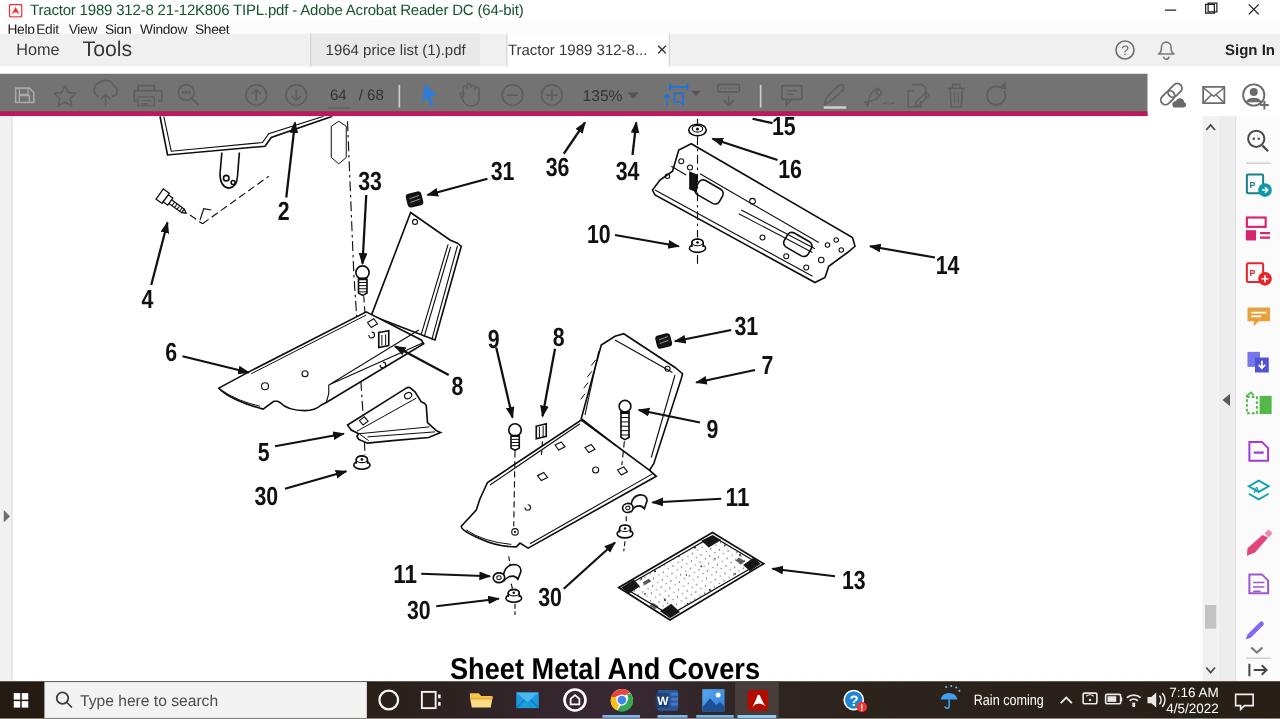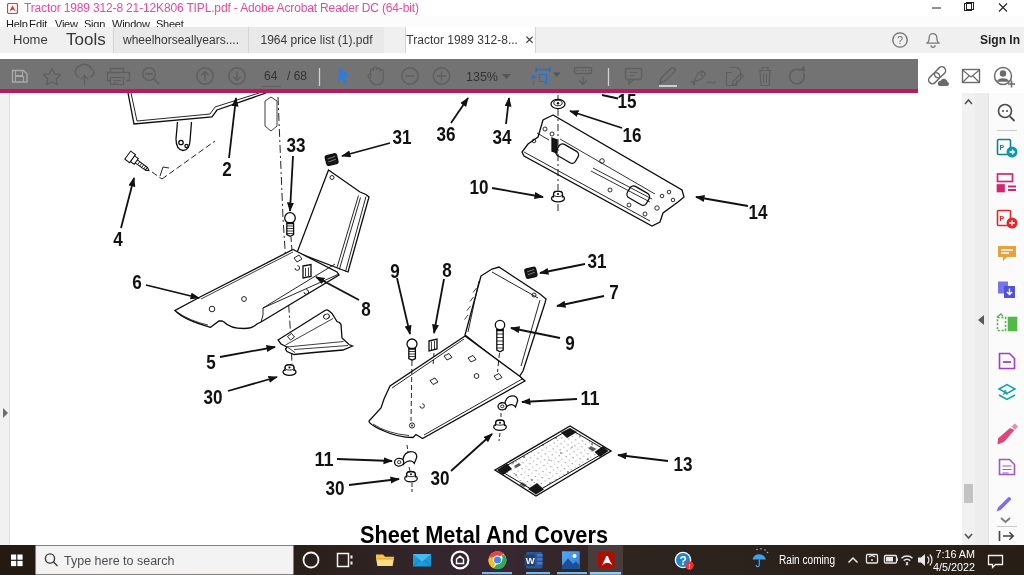--- a/index.html
+++ b/index.html
@@ -2,21 +2,21 @@
 <html><head>
 <meta charset="utf-8">
 <style>
   * { margin:0; padding:0; box-sizing:border-box; }
   html,body { width:1024px; height:575px; overflow:hidden; font-family:"Liberation Sans", sans-serif; }
   body { position:relative; background:#fff; }
   .abs { position:absolute; }
 
   
   #titlebar { left:0; top:0; width:1024px; height:16px; background:#fff; }
-  #titlebar .ttext { position:absolute; left:24px; top:1px; font-size:12px; letter-spacing:-0.15px; color:#ec4899; }
+  #titlebar .ttext { position:absolute; left:24px; top:1px; font-size:12px; letter-spacing:-0.15px; color:#14532d; }
   #winbtns { position:absolute; right:0; top:0; width:110px; height:16px; color:#222; }
 
   
   #menubar { left:0; top:16px; width:1024px; height:17px; background:#fcfcfc; font-size:11px; letter-spacing:-0.25px; color:#1a1a1a; }
   #menubar span { position:absolute; top:2px; }
 
   
   #tabbar { left:0; top:27px; width:1024px; height:26px; background:#f0f0f0; font-size:12px; color:#383838; }
   .tab { position:absolute; top:0; height:26px; background:#e9e9e9; border-left:1px solid #d4d4d4; text-align:center; line-height:26px; white-space:nowrap; overflow:hidden; }
   #tabbar .lbl { position:absolute; top:0; line-height:26px; }
@@ -57,21 +57,20 @@
   <span style="left:29px">Edit</span>
   <span style="left:55px">View</span>
   <span style="left:84px">Sign</span>
   <span style="left:112px">Window</span>
   <span style="left:156px">Sheet</span>
 </div>
 
 <div class="abs" id="tabbar">
   <span class="lbl" style="left:13px;font-size:13px">Home</span>
   <span class="lbl" style="left:66px;font-size:17px">Tools</span>
-  <div class="tab" style="left:113px;width:135px;">wheelhorseallyears....</div>
   <div class="tab" style="left:248px;width:136px;">1964 price list (1).pdf</div>
   <div class="tab" style="left:384px;width:131px;background:#fff;border-right:1px solid #d4d4d4;margin-left:21px;">Tractor 1989 312-8...&nbsp;&nbsp;✕</div>
   <svg width="60" height="26" viewBox="0 0 60 26" style="position:absolute;left:890px;top:0">
     <circle cx="10" cy="13" r="7.2" fill="none" stroke="#6e6e6e" stroke-width="1.3"></circle>
     <text x="10" y="17" font-size="11" fill="#6e6e6e" text-anchor="middle" font-family="Liberation Sans">?</text>
     <path d="M36.8 16.2 q2.4 -1.2 2.4 -5.7 a3.8 3.8 0 0 1 7.6 0 q0 4.5 2.4 5.7 z" fill="none" stroke="#7a7a7a" stroke-width="1.3" stroke-linejoin="round"></path>
     <path d="M40.9 18.3 a2 2 0 0 0 4.2 0" fill="none" stroke="#7a7a7a" stroke-width="1.3"></path>
   </svg>
   <span class="lbl" style="left:980px;font-weight:bold;color:#222">Sign In</span>
 </div>

